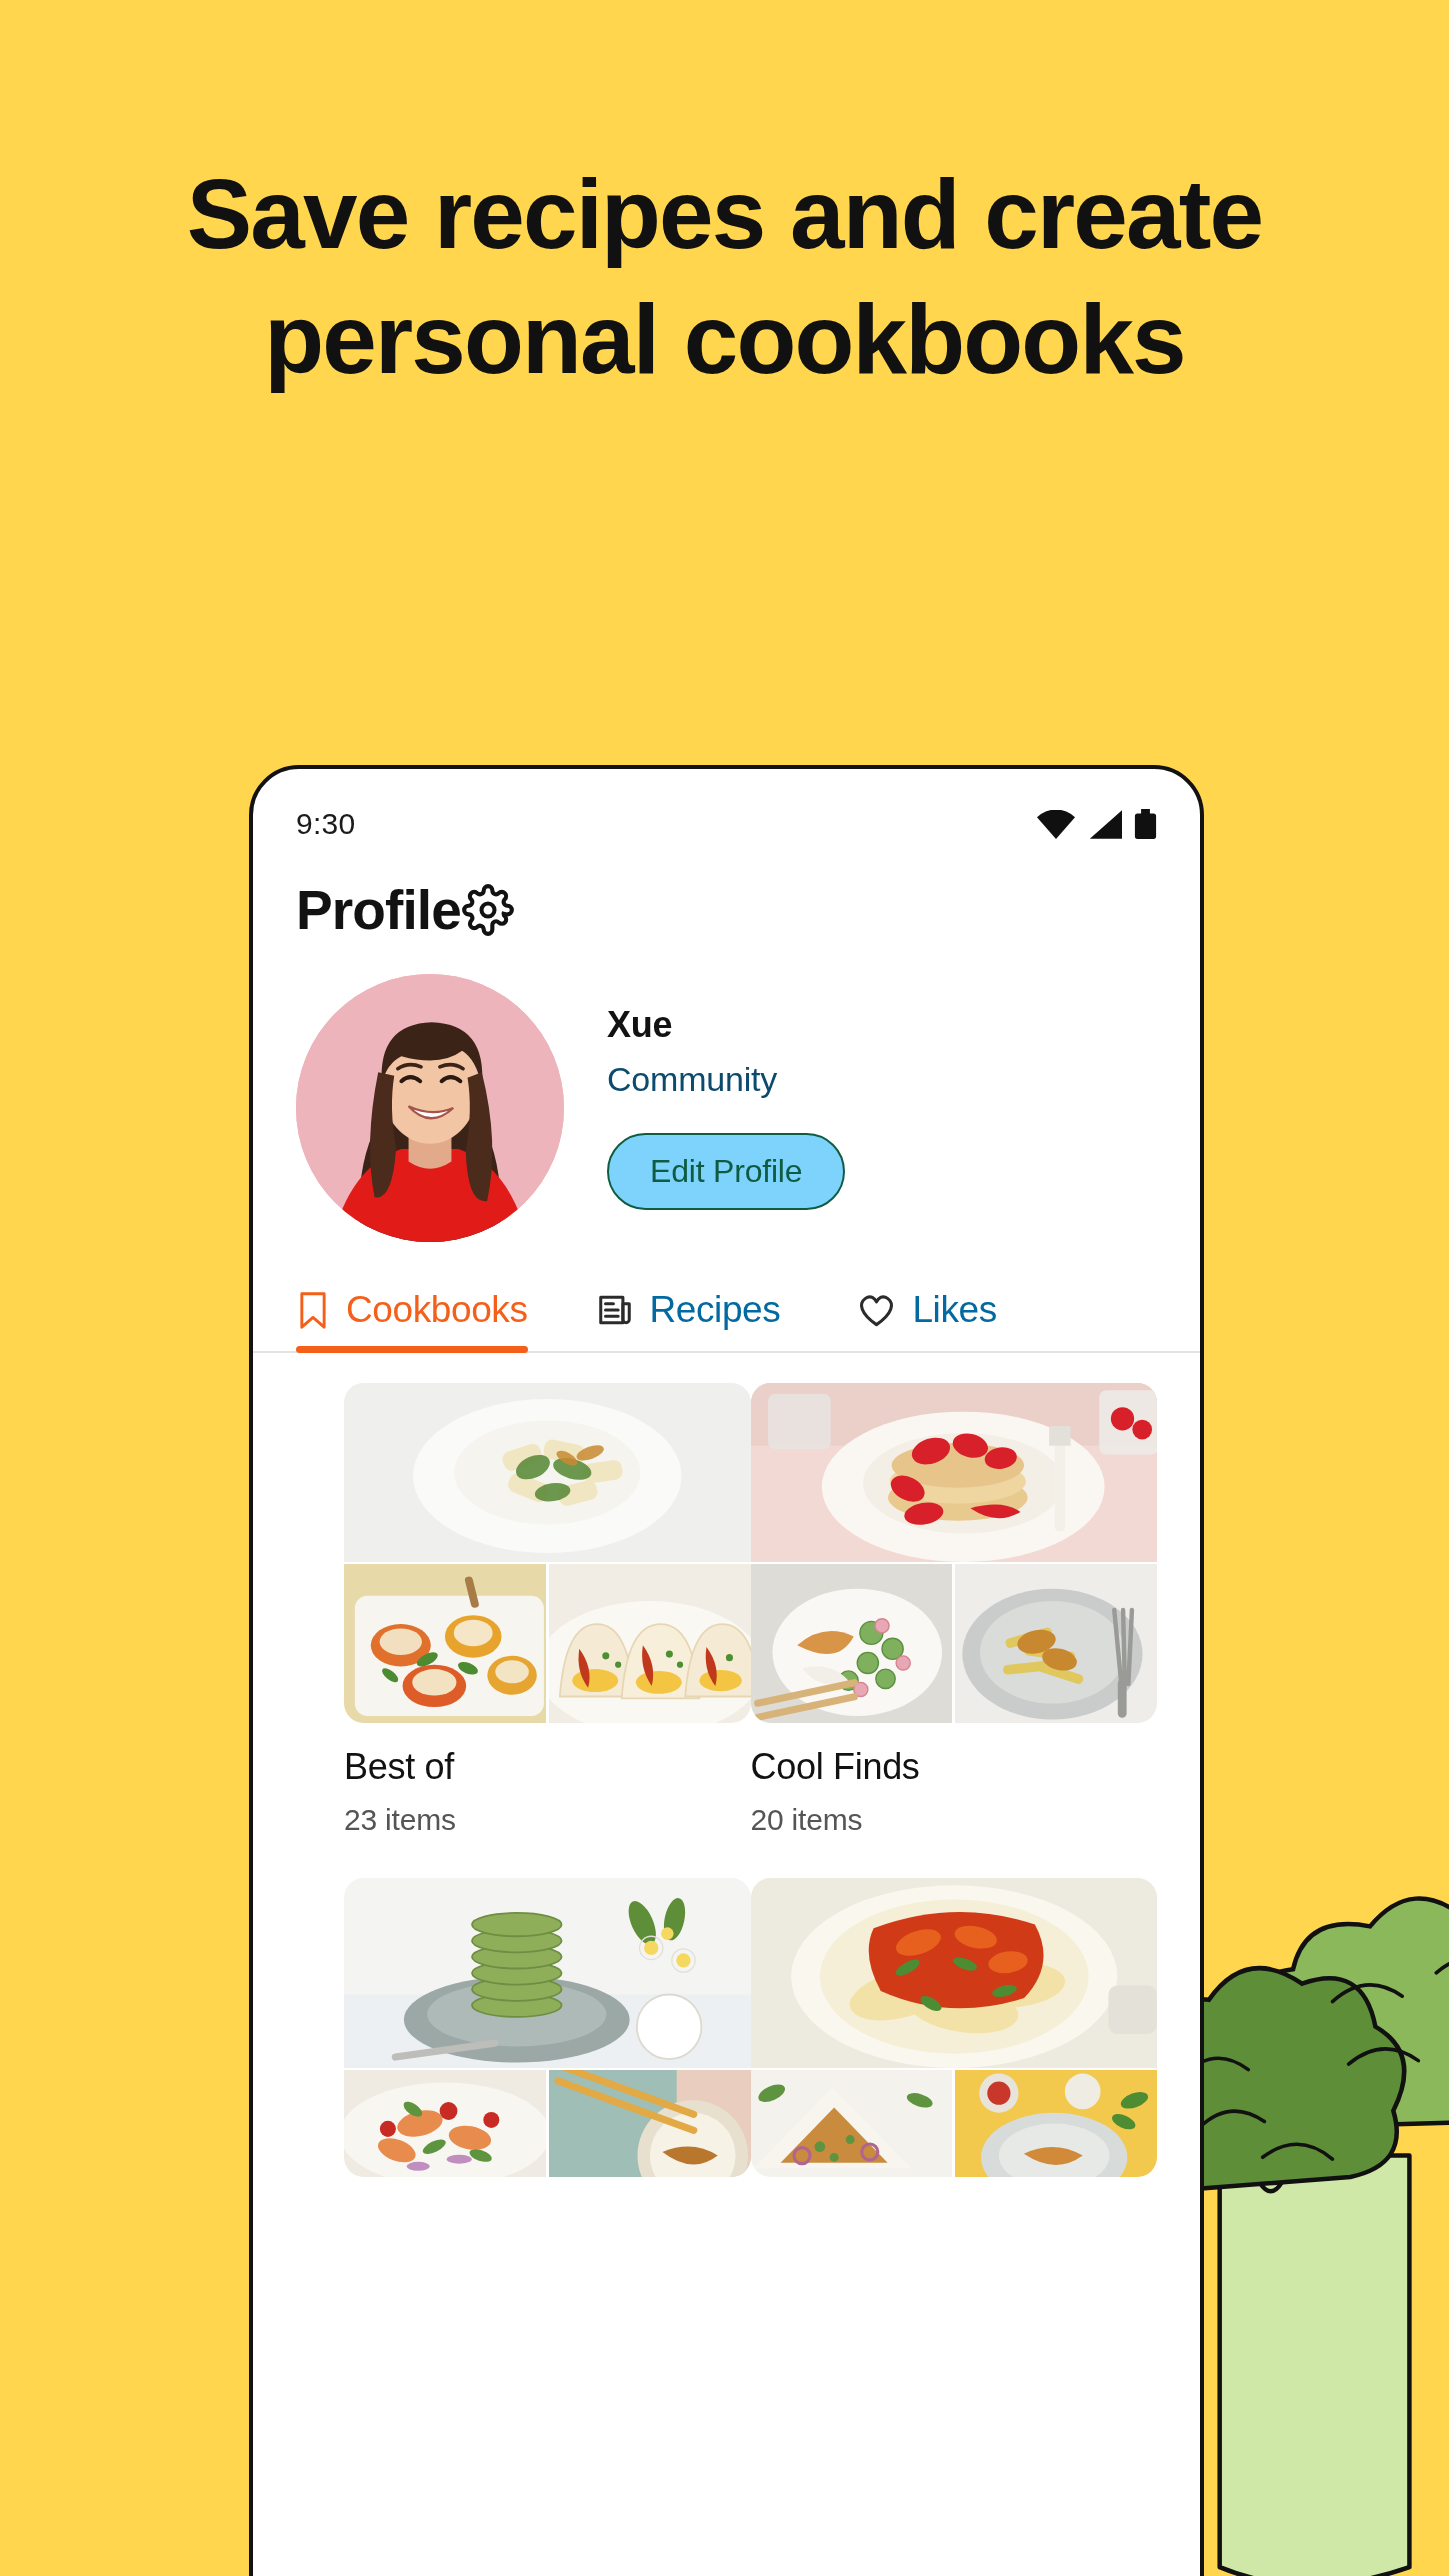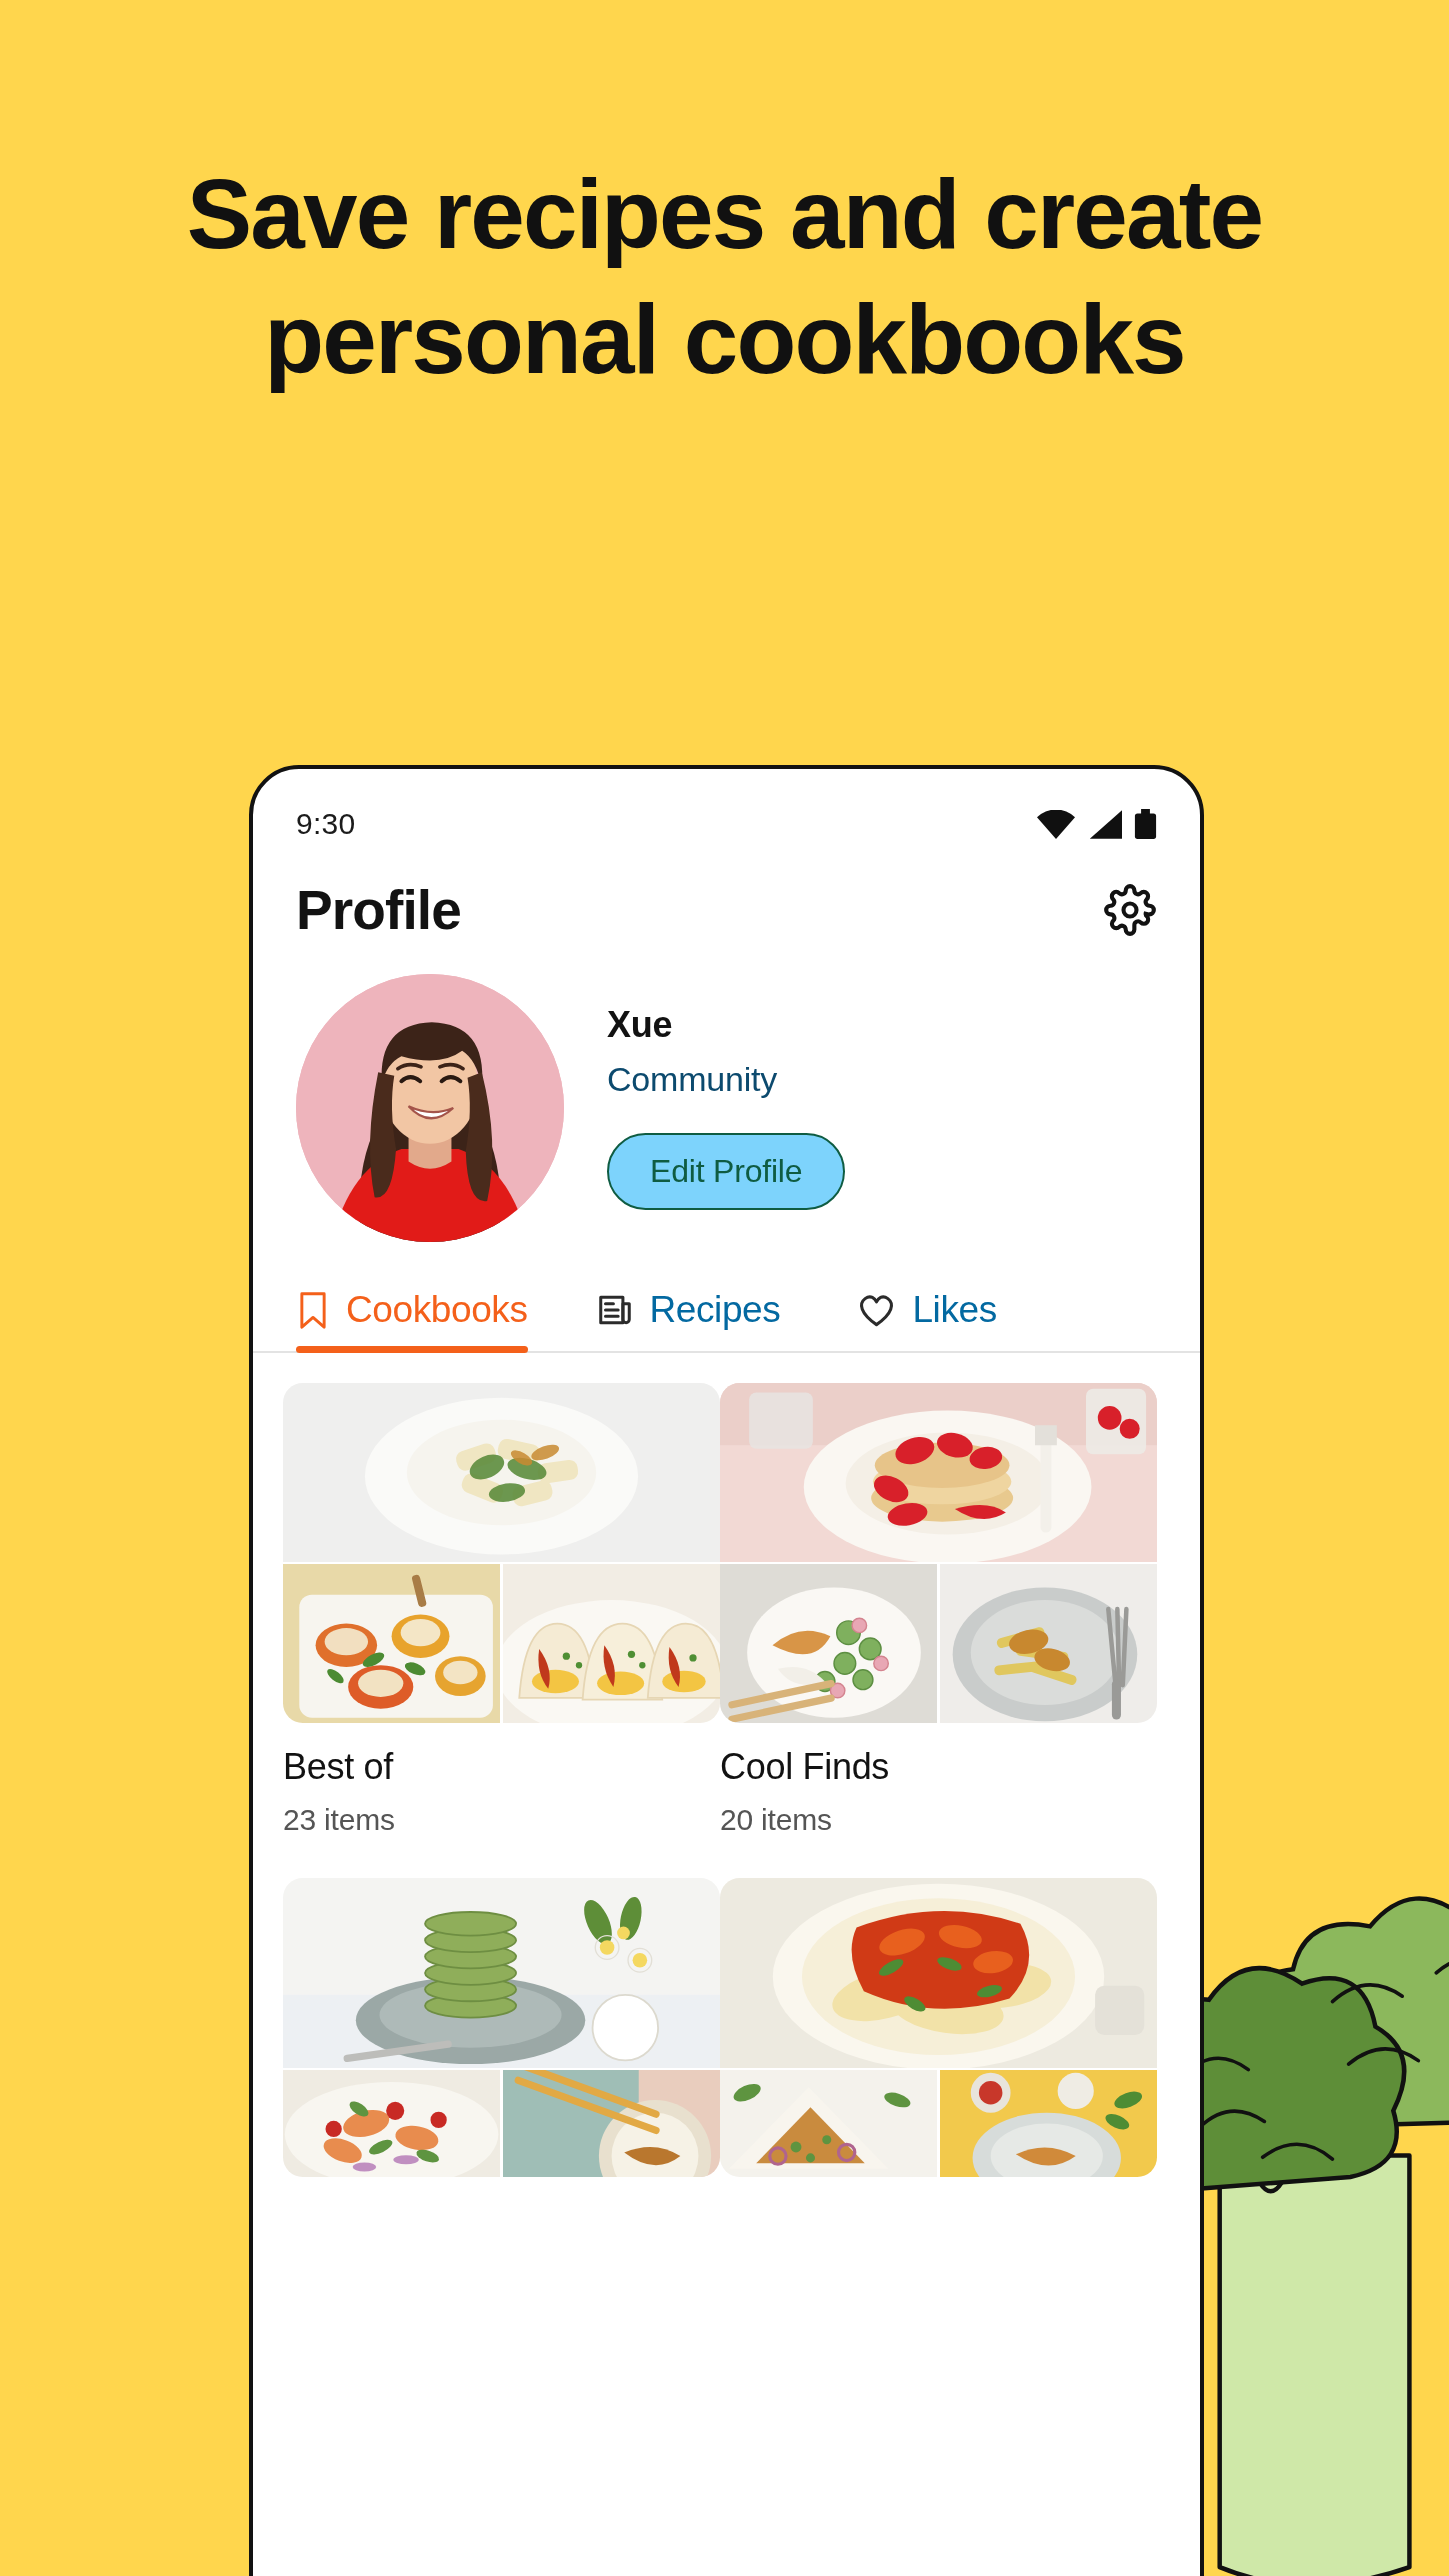--- a/index.html
+++ b/index.html
@@ -53,21 +53,20 @@
     justify-content:space-between;
     padding:27px 43px 0 43px;
   }
   .status-time { font-size:30px; color:#1b1b1b; letter-spacing:0.3px; }
   .status-icons { display:flex; align-items:flex-end; gap:12.5px; }
 
   
   .app-header {
     display:flex;
     align-items:center;
-    justify-content:space-between;
     padding:27px 43px 16px 43px;
   }
   .page-title {
     font-size:55px;
     font-weight:bold;
     color:#121212;
     letter-spacing:-0.9px;
   }
   .gear-btn { width:55px; height:55px; display:flex; align-items:center; justify-content:center; }
 
@@ -136,21 +135,22 @@
     left:0; right:0; bottom:-2.7px;
     height:7.2px;
     background:#F4601A;
     border-radius:3.6px;
   }
 
   
   .grid {
     display:grid;
     grid-template-columns:1fr 1fr;
-    padding:30px 43px 0 30px;
+    padding:30px 43px 0 53px;
+    margin-left:38px;
   }
   .card { display:block; }
   .collage {
     width:100%;
     border-radius:19.7px;
     overflow:hidden;
     display:grid;
     grid-template-rows:179px 159px;
     grid-template-columns:1fr 1fr;
     gap:2.7px;

